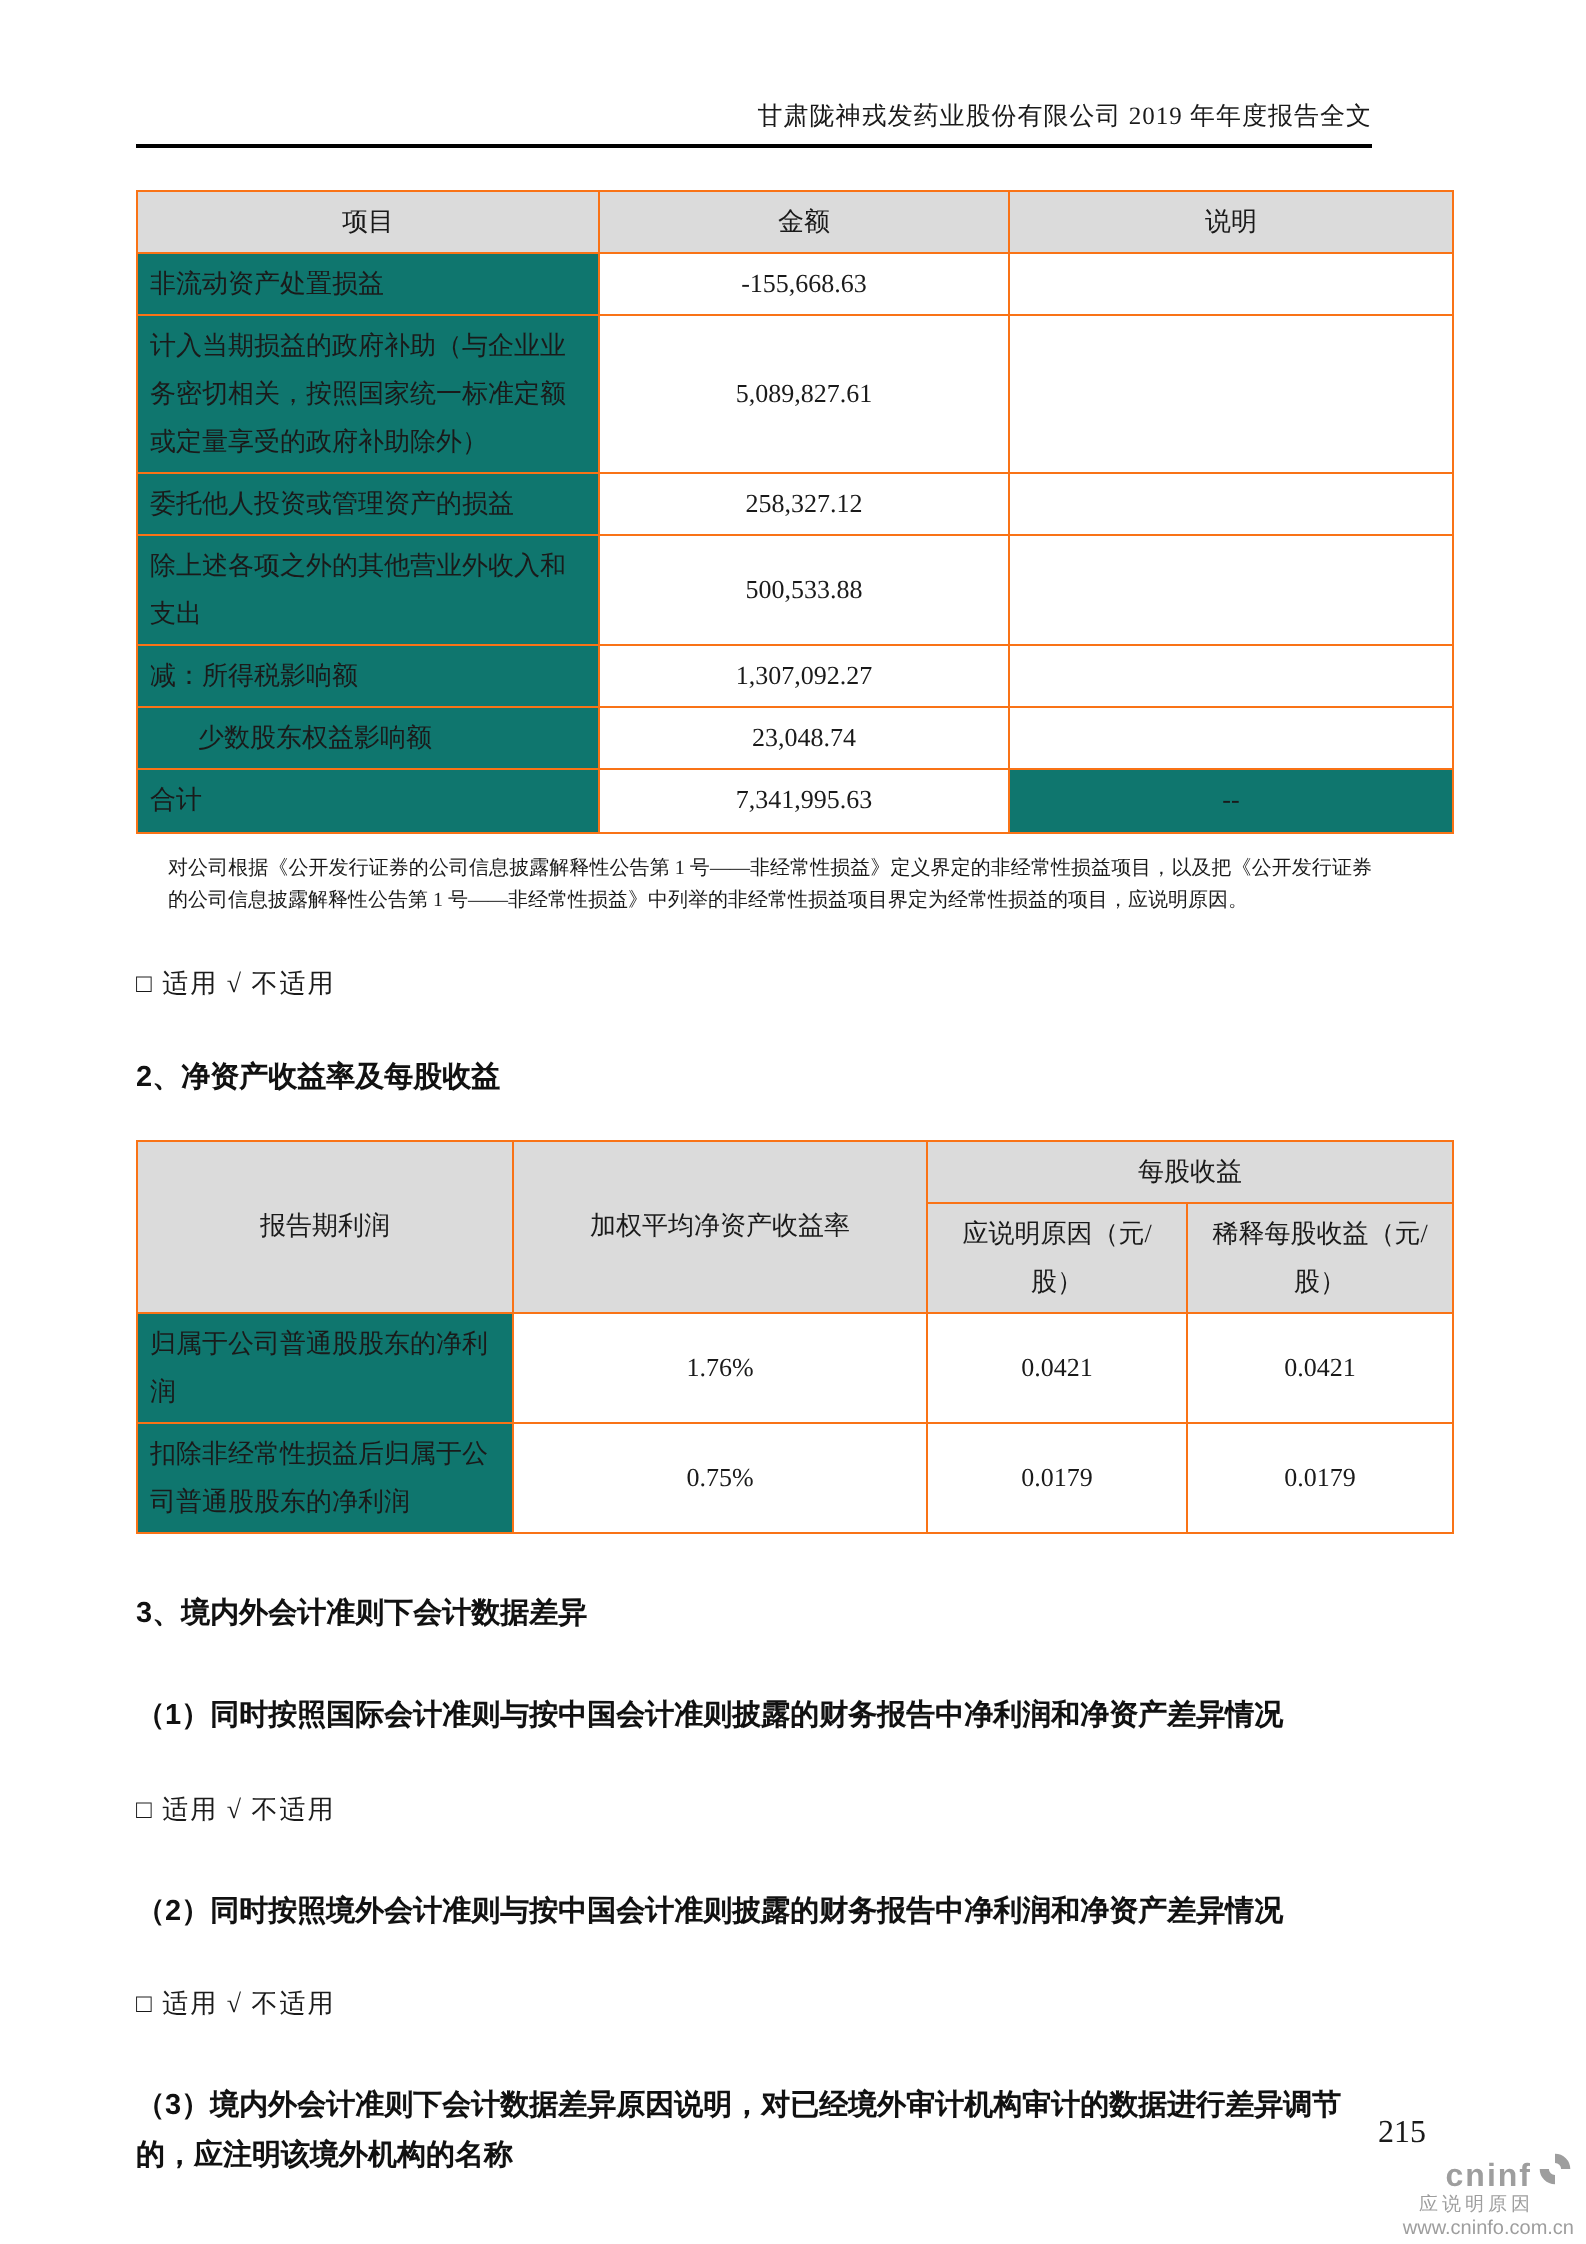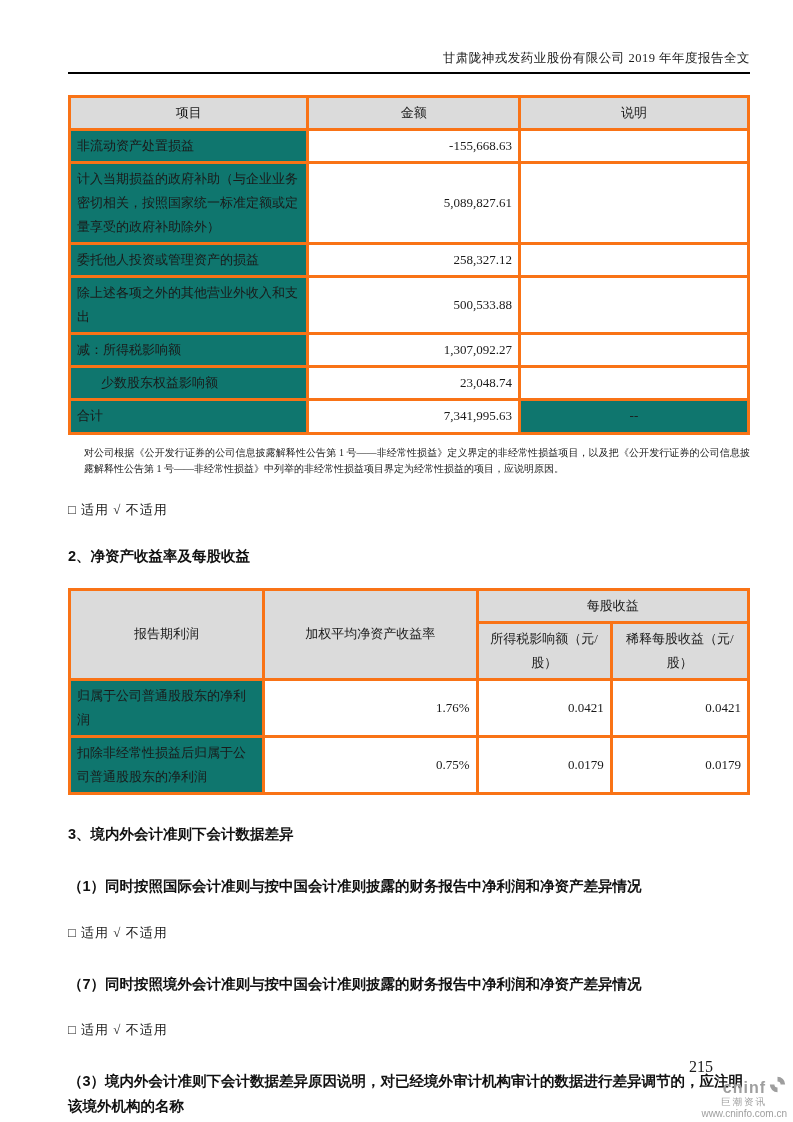--- a/index.html
+++ b/index.html
@@ -5,21 +5,21 @@
   * { box-sizing: border-box; margin: 0; padding: 0; }
   html, body { background: #ffffff; }
   body { font-family: "Liberation Serif", "DejaVu Serif", serif; color: #1a1a1a; }
 
   .page {
     position: relative;
     width: 793px;
     height: 1122px;
     margin: 0 auto;
     background: #ffffff;
-    padding: 50px 43px 0 68px;
+    padding: 50px 107px 0 68px;
     overflow: hidden;
   }
 
   
   .doc-header {
     border-bottom: 2px solid #000;
     padding-bottom: 5px;
     margin-bottom: 21px;
   }
   .doc-header .title {
@@ -30,30 +30,30 @@
   }
 
   
   table {
     width: 100%;
     border-collapse: collapse;
     table-layout: fixed;
     font-size: 13px;
   }
   th, td {
-    border: 3px solid #f97316;
+    border: 1px solid #f97316;
     padding: 3px 6px;
     line-height: 1.85;
     vertical-align: middle;
     word-break: break-all;
   }
   th { font-weight: normal; text-align: center; background: #dbdbdb; }
   .shaded { background: #0f766e; }
   .cell-left { text-align: left; }
-  .cell-right { text-align: right; }
+  .cell-right { text-align: center; }
   .cell-center { text-align: center; }
   .indent { padding-left: 30px; }
 
   .t1 { margin-bottom: 10px; }
 
   
   .para {
     font-size: 10px;
     line-height: 1.62;
     text-align: justify;
@@ -183,21 +183,21 @@
         <col style="width:130px">
         <col style="width:133px">
       </colgroup>
     <thead>
       <tr>
         <th rowspan="2">报告期利润</th>
         <th rowspan="2">加权平均净资产收益率</th>
         <th colspan="2">每股收益</th>
       </tr>
       <tr>
-        <th>所得税影响额（元/股）</th>
+        <th>应说明原因（元/股）</th>
         <th>稀释每股收益（元/股）</th>
       </tr>
     </thead>
     <tbody>
       <tr>
         <td class="shaded cell-left">归属于公司普通股股东的净利润</td>
         <td class="cell-right">1.76%</td>
         <td class="cell-right">0.0421</td>
         <td class="cell-right">0.0421</td>
       </tr>
@@ -208,34 +208,34 @@
         <td class="cell-right">0.0179</td>
       </tr>
     </tbody>
   </table>
 
   <h2 class="h-num">3、境内外会计准则下会计数据差异</h2>
 
   <h3 class="h-sub">（1）同时按照国际会计准则与按中国会计准则披露的财务报告中净利润和净资产差异情况</h3>
   <p class="applicable">□ 适用 √ 不适用</p>
 
-  <h3 class="h-sub">（7）同时按照境外会计准则与按中国会计准则披露的财务报告中净利润和净资产差异情况</h3>
+  <h3 class="h-sub">（2）同时按照境外会计准则与按中国会计准则披露的财务报告中净利润和净资产差异情况</h3>
   <p class="applicable">□ 适用 √ 不适用</p>
 
   <h3 class="h-sub">（3）境内外会计准则下会计数据差异原因说明，对已经境外审计机构审计的数据进行差异调节的，应注明该境外机构的名称</h3>
 
   <div class="page-number">215</div>
 
   <div class="logo">
     <div class="brand-row">
       <span class="brand">cninf</span>
       <span>
         <svg width="19" height="17" viewBox="0 0 20 20" aria-hidden="true">
           <path d="M10,1 A9,9 0 0 1 19,10 L13.6,10 A3.6,3.6 0 0 0 10,6.4 Z" fill="#9e9e9e"></path>
           <path d="M10,19 A9,9 0 0 1 1,10 L6.4,10 A3.6,3.6 0 0 0 10,13.6 Z" fill="#9e9e9e"></path>
         </svg>
       </span>
     </div>
-    <div class="cn-name">巨潮资讯</div>
+    <div class="cn-name">应说明原因</div>
     <div class="url">www.cninfo.com.cn</div>
   </div>
 
 </div>
 
 </body></html>

